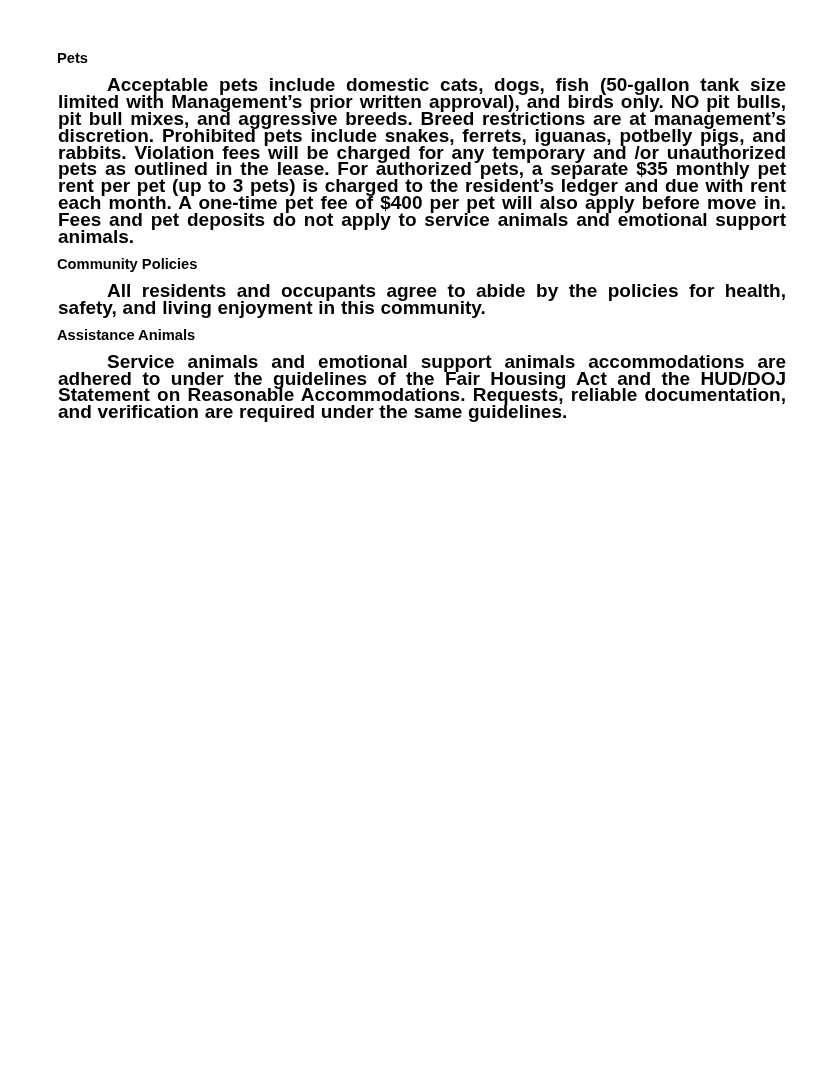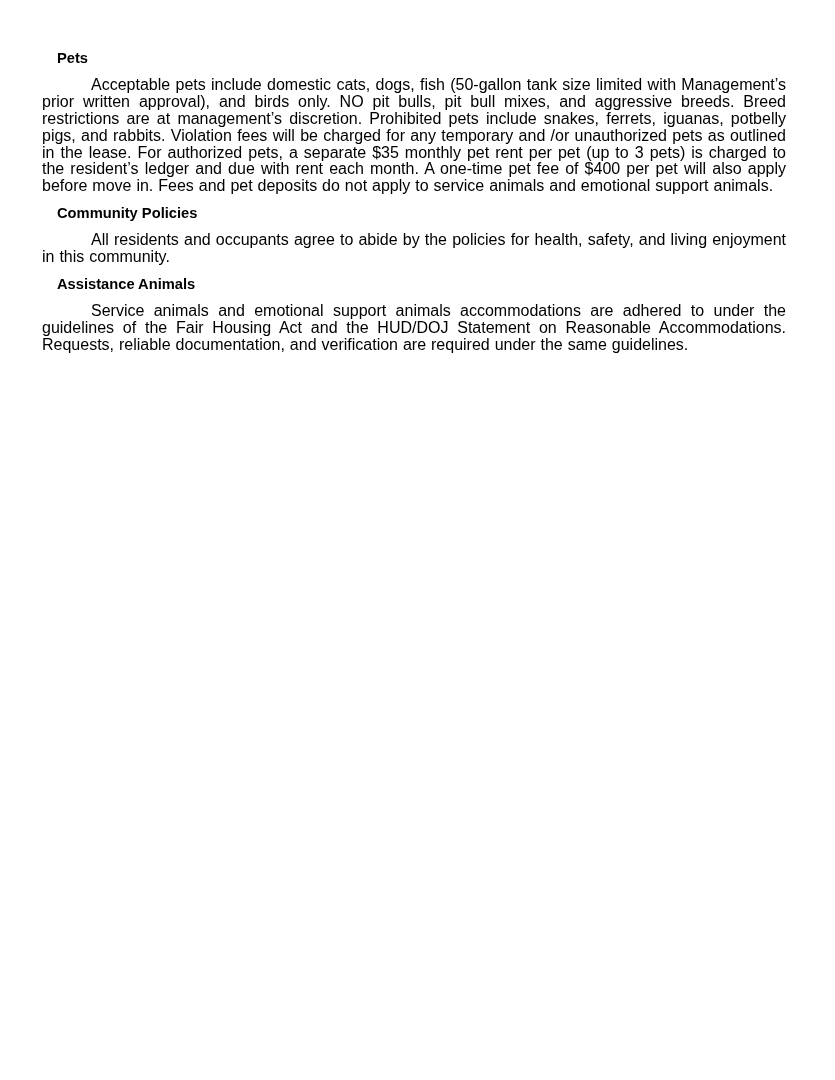--- a/index.html
+++ b/index.html
@@ -18,26 +18,27 @@
     padding: 50px 49px 0 42px;
     overflow: hidden;
   }
   .section-heading {
     font-size: 14.7px;
     line-height: 16.9px;
     font-weight: bold;
     margin: 0 0 10px 15px;
   }
   .body-paragraph {
-    font-size: 16px;
+    font-size: 19px;
     line-height: 16.9px;
-    margin: 0 0 10px 0;
+    margin: 0 0 10px 16px;
     text-align: justify;
     text-indent: 49px;
     word-spacing: 0.5px;
+    font-weight: bold;
   }
   .page-number {
     position: absolute;
     left: 0;
     right: 0;
     top: 1013px;
     text-align: center;
     font-family: "Liberation Serif", serif;
     font-size: 20px;
     line-height: 22px;

